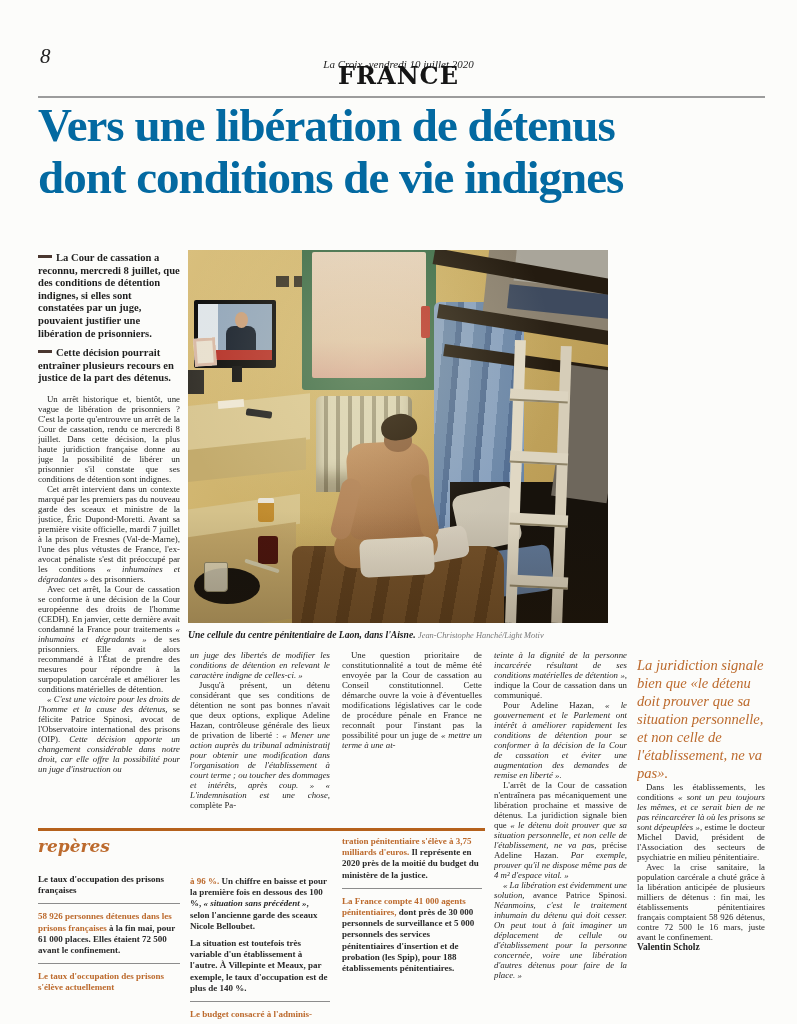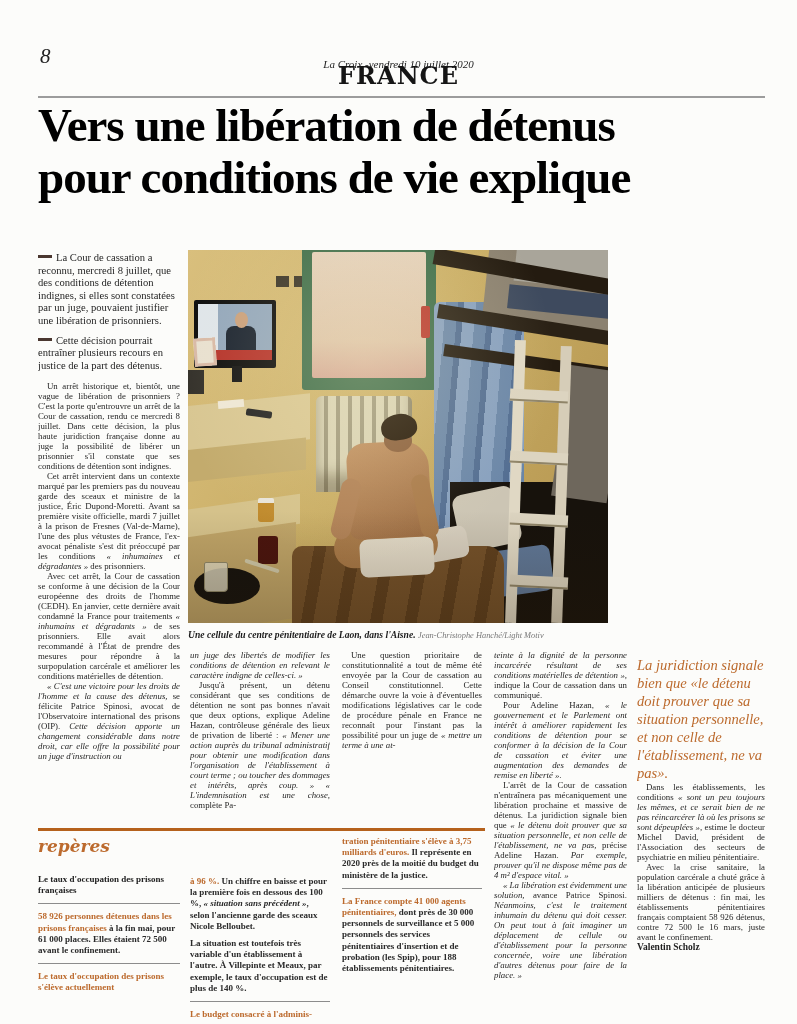--- a/index.html
+++ b/index.html
@@ -9,31 +9,31 @@
 
   
   .page-num{left:40px;top:44px;font-style:italic;font-size:21px;color:#222;}
   .dateline{left:0;top:58px;width:797px;text-align:center;font-style:italic;font-size:11px;color:#222;}
   .section-title{left:0;top:61px;width:797px;text-align:center;font-weight:bold;font-size:24px;
                  letter-spacing:1px;font-family:"DejaVu Serif",serif;color:#151515;}
   .masthead-rule{left:38px;top:96px;width:727px;height:2px;background:#9c9c9c;}
 
   
   .headline{left:38px;top:99px;width:727px;font-weight:bold;font-size:47px;line-height:52px;
-            letter-spacing:-1px;color:#000000;font-family:"Liberation Serif",serif;}
+            letter-spacing:-1px;color:#0369a1;font-family:"Liberation Serif",serif;}
 
   
   .c1{left:38px;width:142px;} .c2{left:190px;width:140px;} .c3{left:342px;width:140px;}
   .c4{left:494px;width:133px;} .c5{left:637px;width:128px;}
   .bt{font-size:8.8px;line-height:10px;text-align:justify;color:#1f1f1f;}
   .bt p{margin:0;} .bt p.ind{text-indent:9px;}
   .it{font-style:italic;}
 
   #col1-block{top:252px;height:572px;overflow:hidden;}
-  .lede p{font-size:10.6px;line-height:12.6px;font-weight:normal;margin:0 0 7px 0;text-align:left;}
+  .lede p{font-size:10.6px;line-height:12.6px;font-weight:bold;margin:0 0 7px 0;text-align:left;}
   .lede{margin-bottom:9px;}
   .lede-dash{display:inline-block;width:14px;height:3px;background:#4a3730;margin-right:4px;vertical-align:3px;}
 
   #col2-block,#col3-block{top:650px;height:176px;overflow:hidden;}
   #col4-block{top:650px;height:372px;overflow:hidden;}
   #col5-block{top:656px;height:366px;overflow:hidden;}
 
   .pullquote{font-size:14.6px;line-height:18px;font-style:italic;font-weight:normal;
              color:#bc6a2d;margin:0 0 12px 0;text-align:left;}
   .byline{font-weight:bold;font-size:9.5px;margin-top:2px;}
@@ -65,21 +65,21 @@
 
 <div class="page">
 
   <div class="abs page-num">8</div>
   <div class="abs dateline">La Croix -vendredi 10 juillet 2020</div>
   <div class="abs section-title">FRANCE</div>
   <div class="abs masthead-rule"></div>
 
   <h1 class="abs headline" style="margin:0;">
     <span>Vers une libération de détenus</span><br>
-    <span>pour conditions de vie explique</span>
+    <span>dont conditions de vie indignes</span>
   </h1>
 
   <div class="abs c1 bt" id="col1-block">
     <div class="lede">
       <p><span class="lede-dash"></span><span>La Cour de cassation a reconnu, mercredi 8 juillet, que des conditions de détention indignes, si elles sont constatées par un juge, pouvaient justifier une libération de prisonniers.</span></p>
       <p><span class="lede-dash"></span><span>Cette décision pourrait entraîner plusieurs recours en justice de la part des détenus.</span></p>
     </div>
     <p class="ind"><span>Un arrêt historique et, bientôt, une vague de libération de prisonniers ? C'est la porte qu'entrouvre un arrêt de la Cour de cassation, rendu ce mercredi 8 juillet. Dans cette décision, la plus haute juridiction française donne au juge la possibilité de libérer un prisonnier s'il constate que ses conditions de détention sont indignes.</span></p>
     <p class="ind"><span>Cet arrêt intervient dans un contexte marqué par les premiers pas du nouveau garde des sceaux et ministre de la justice, Éric Dupond-Moretti. Avant sa première visite officielle, mardi 7 juillet à la prison de Fresnes (Val-de-Marne), l'une des plus vétustes de France, l'ex-avocat pénaliste s'est dit préoccupé par les conditions </span><i class="it">« inhumaines et dégradantes »</i><span> des prisonniers.</span></p>
     <p class="ind"><span>Avec cet arrêt, la Cour de cassation se conforme à une décision de la Cour européenne des droits de l'homme (CEDH). En janvier, cette dernière avait condamné la France pour traitements </span><i class="it">« inhumains et dégradants »</i><span> de ses prisonniers. Elle avait alors recommandé à l'État de prendre des mesures pour répondre à la surpopulation carcérale et améliorer les conditions matérielles de détention.</span></p>

